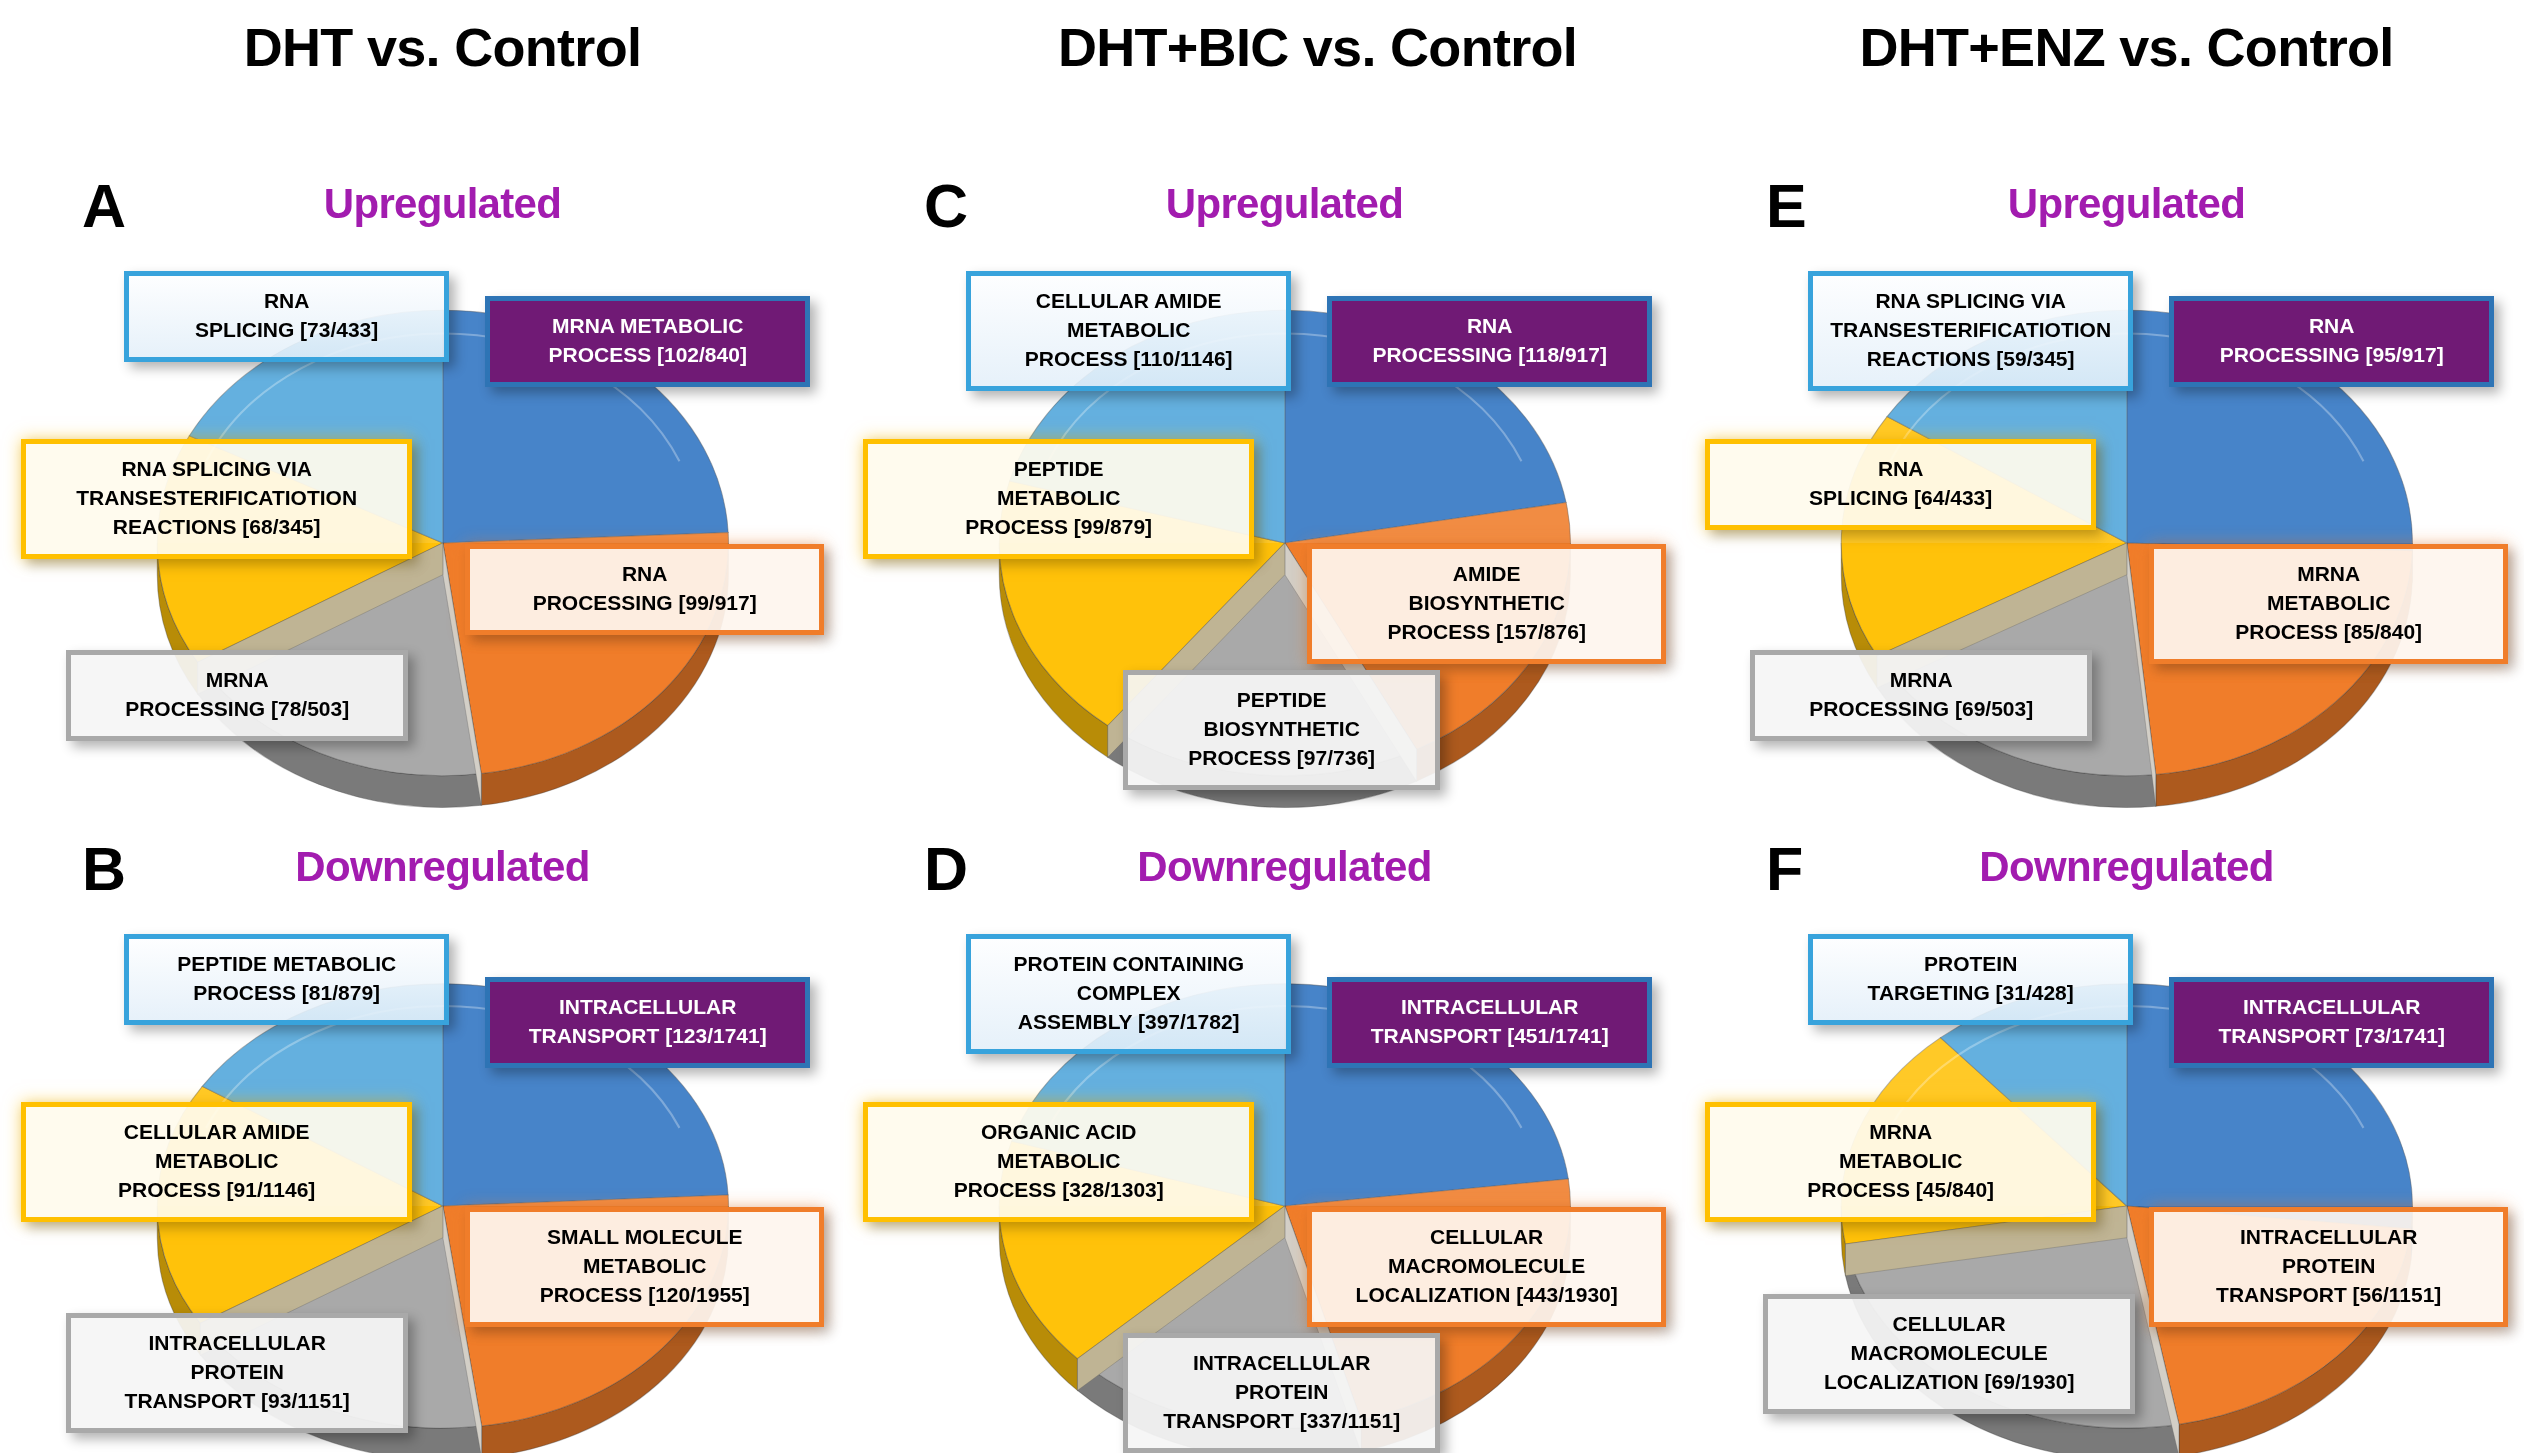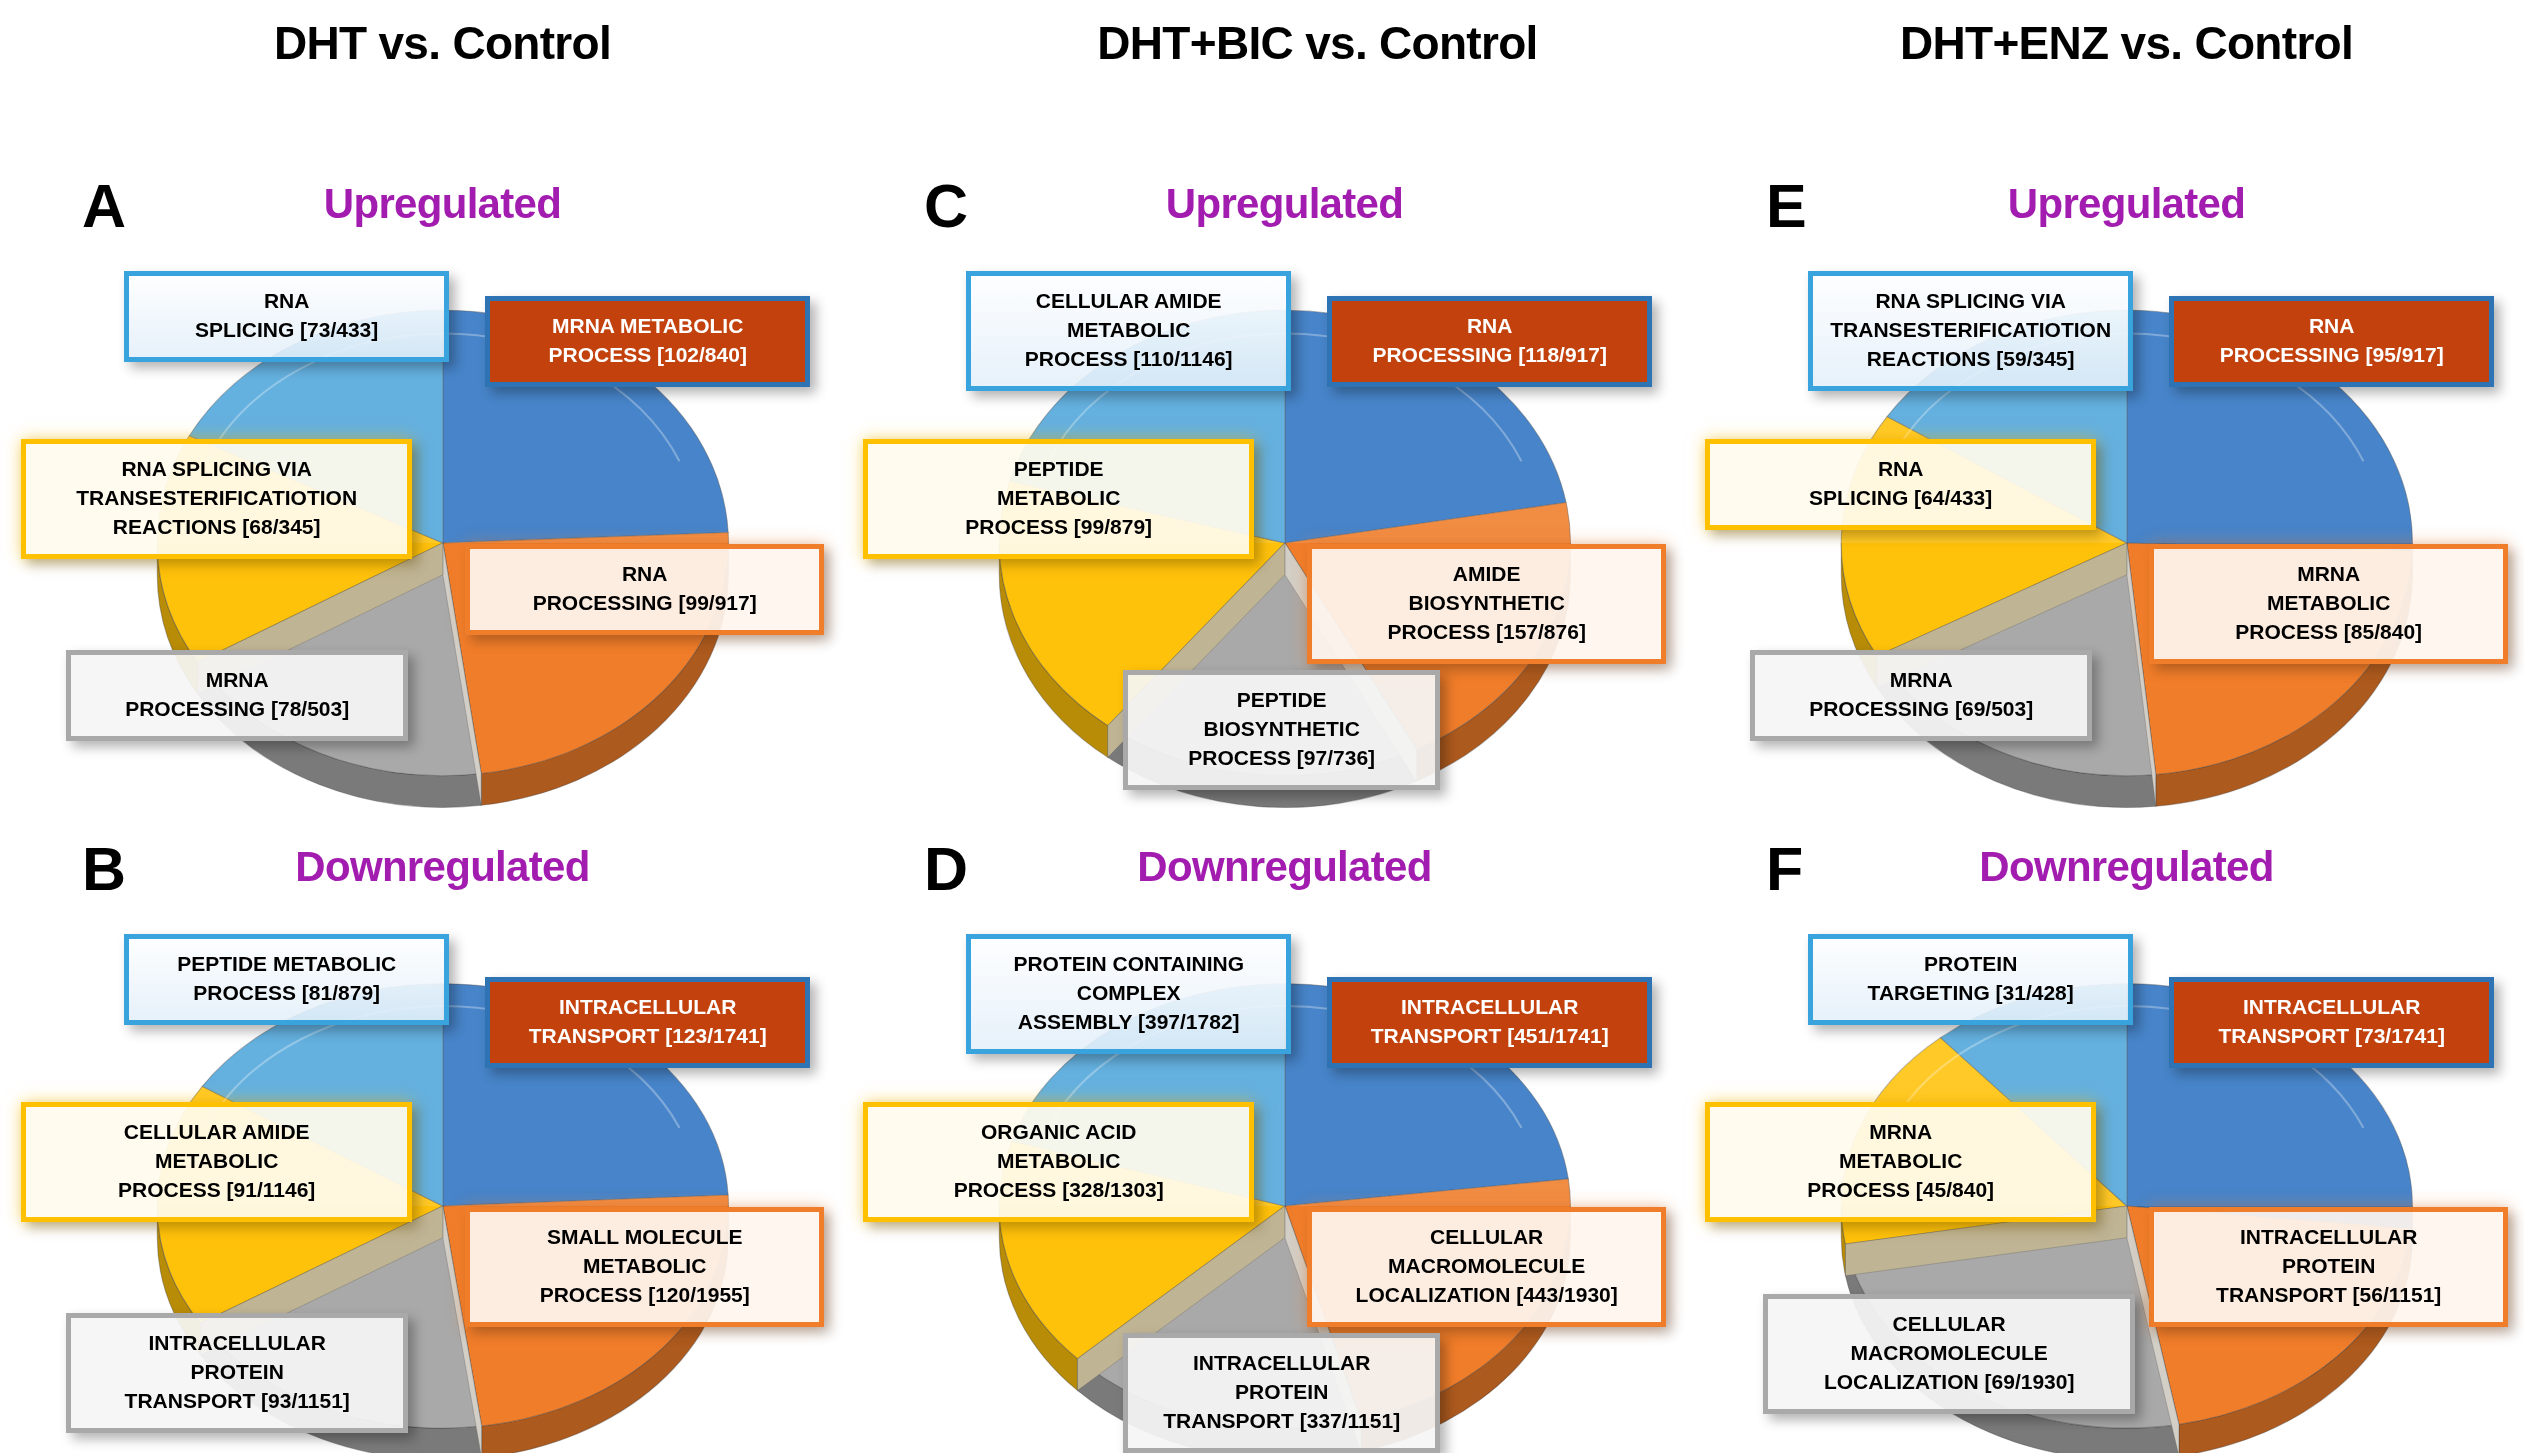--- a/index.html
+++ b/index.html
@@ -2,38 +2,38 @@
 <html style="font-size:11.3px"><head>
 <meta charset="utf-8">
 <style>
   html,body{margin:0;padding:0;background:#ffffff;}
   #stage{
     position:relative;width:2525px;height:1453px;overflow:hidden;background:#ffffff;
     font-family:"Liberation Sans", sans-serif;
   }
   .col-title{
     position:absolute;top:15.5px;width:829px;text-align:center;
-    font-size:46px;font-weight:800;color:#000;letter-spacing:-0.7px;
+    font-size:54px;font-weight:800;color:#000;letter-spacing:-0.7px;
   }
   .panel{position:absolute;width:842px;height:818px;}
   .panel-letter{
     position:absolute;left:82px;top:171px;font-size:61px;font-weight:800;color:#000;
   }
   .panel-sub{
     position:absolute;left:28px;top:180px;width:829px;text-align:center;
     font-size:42px;font-weight:800;color:#a21caf;letter-spacing:-0.7px;
   }
   .pie-svg{position:absolute;left:0;top:0;}
   .label-box{
     position:absolute;border:5px solid #888;padding:11.3px 12.7px;text-align:center;
     font-size:21px;font-weight:700;line-height:1.38;color:#000;white-space:pre-line;
     box-shadow:6.3px 6.3px 11.3px rgba(0,0,0,0.30);
   }
   .box-lightblue{border-color:#38A3DC;background:linear-gradient(180deg,rgba(253,254,255,0.95),rgba(227,239,249,0.88));}
-  .box-navy{border-color:#2E74B5;background:#c2410c;color:#ffffff;}
+  .box-navy{border-color:#2E74B5;background:#701a75;color:#ffffff;}
   .box-yellow{border-color:#FFC000;background:rgba(255,251,237,0.93);
     box-shadow:6.3px 6.3px 11.3px rgba(0,0,0,0.25),0 0 15.5px rgba(255,192,0,0.55);}
   .box-orange{border-color:#F07D2A;background:rgba(254,245,238,0.93);
     box-shadow:6.3px 6.3px 11.3px rgba(0,0,0,0.25),0 0 15.5px rgba(240,125,42,0.45);}
   .box-gray{border-color:#A9A9A9;background:rgba(245,245,245,0.93);}
   .slot-tl{left:124px;top:271px;width:290px;}
   .slot-tr{left:485px;top:296px;width:290px;}
   .slot-ml{left:21px;top:439px;width:356px;}
   .slot-mr{left:465px;top:544px;width:324px;}
   .slot-bl{left:66px;top:650px;width:307px;}

